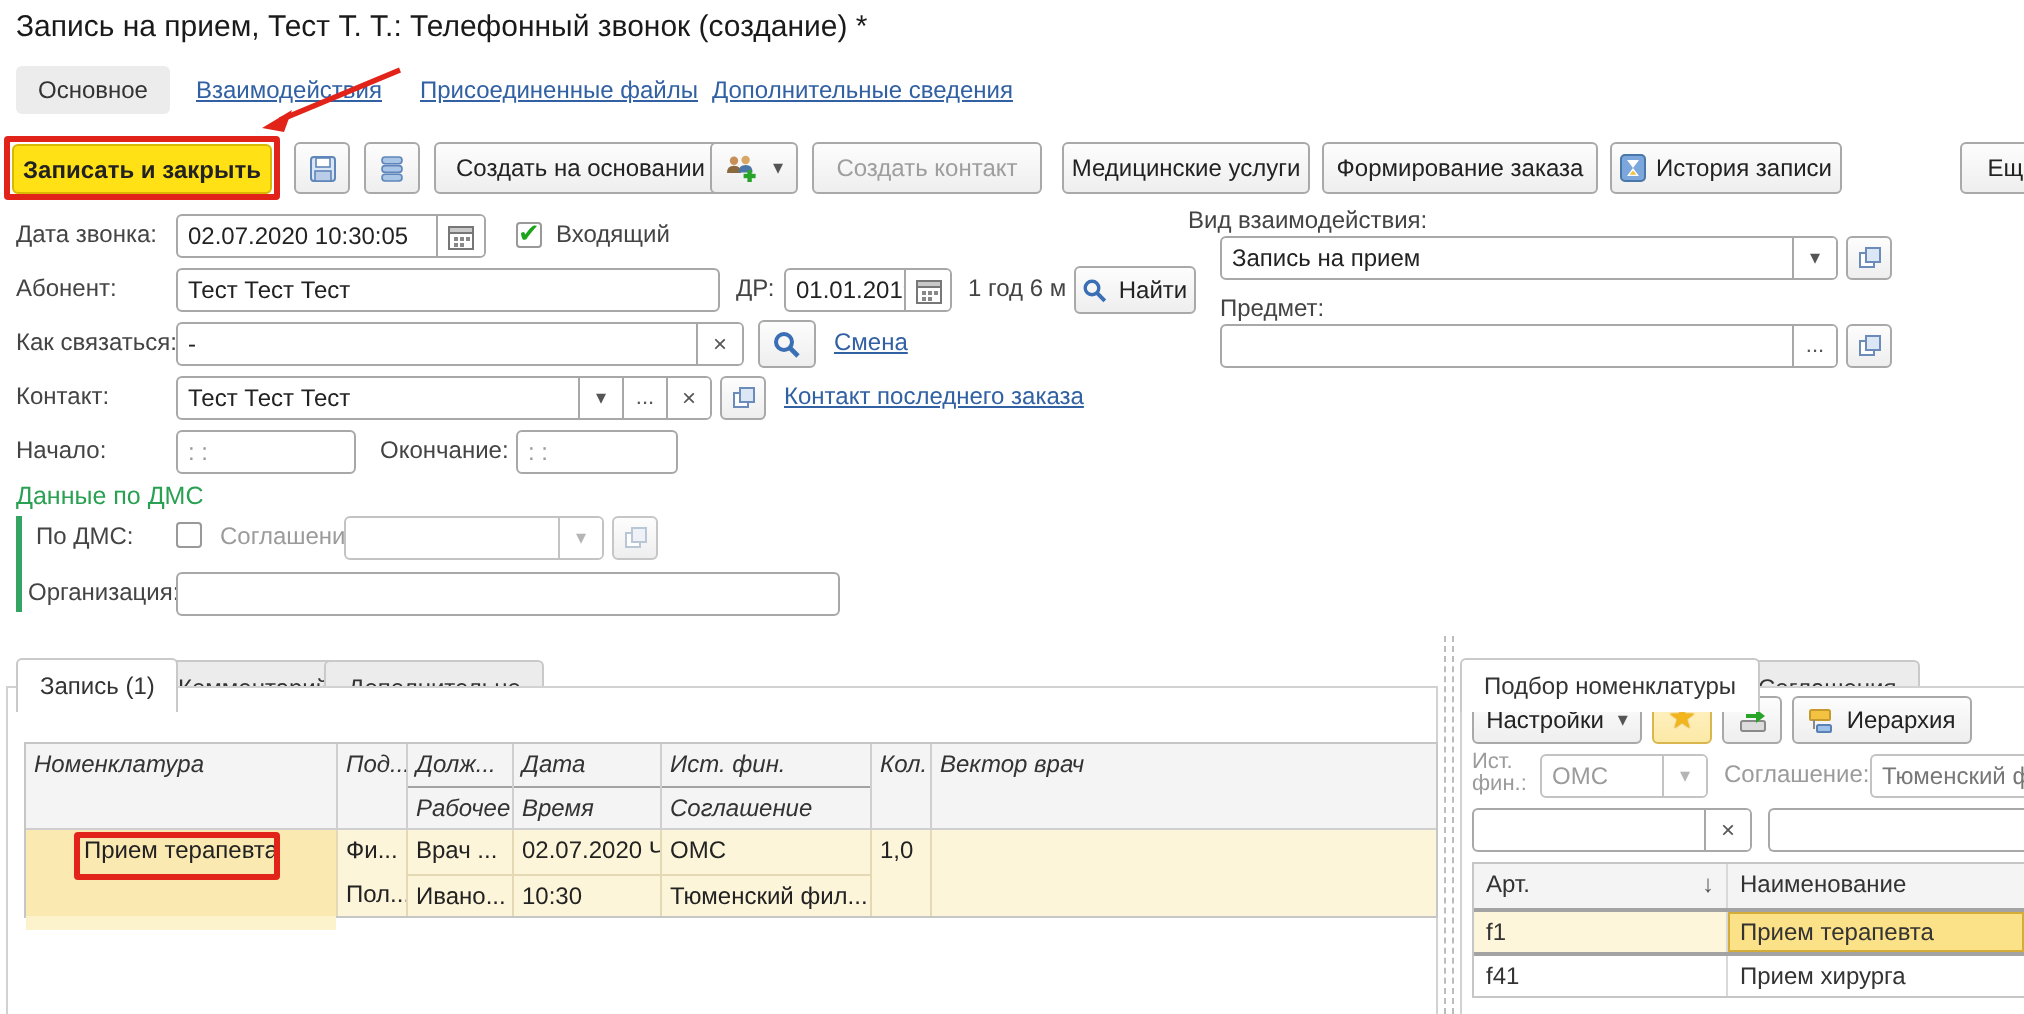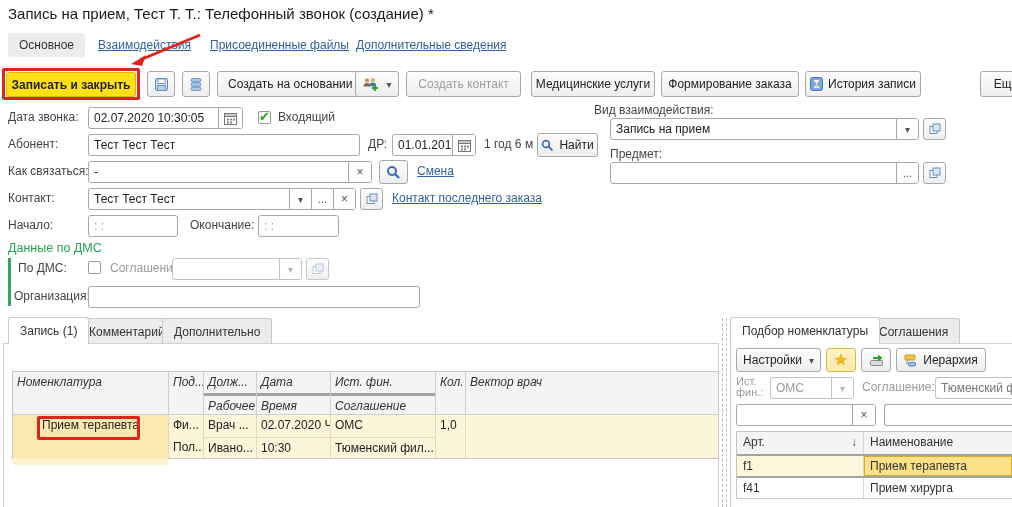--- a/index.html
+++ b/index.html
@@ -27,31 +27,31 @@
   .field.dis .seg { border-left-color:#c3c3c3; color:#b5b5b5; }
   .sqbtn { position:absolute; display:flex; align-items:center; justify-content:center;
            border:1px solid #a9a9a9; border-radius:3px; background:linear-gradient(#fdfdfd,#eeeeee); cursor:pointer; }
   .sqbtn.dis { border-color:#c6c6c6; }
   .navtab-active { position:absolute; background:#ececec; border-radius:3px; padding:5px 11px; color:#333; cursor:pointer; }
   .checkbox { position:absolute; width:13px; height:13px; background:#fff; border:1px solid #999; border-radius:2px;
               display:flex; align-items:center; justify-content:center; cursor:pointer; }
   .checkbox .ck { color:#1ca51c; font-size:13px; line-height:10px; margin-top:-2px; }
   .grn { color:#2aa152; }
   .tab { position:absolute; height:26px; display:flex; align-items:center; padding:0 11px;
-         border:1px solid #c9c9c9; border-bottom:none; border-radius:3px 3px 0 0; background:#ececec; cursor:pointer; }
+         border:1px solid #c9c9c9; border-bottom:none; border-radius:3px 3px 0 0; background:#ececec; cursor:pointer;margin-top:12px; }
   .tab.active { background:#fff; z-index:3; height:27px; }
   .panel { position:absolute; border:1px solid #d2d2d2; background:#fff; }
   .anno { position:absolute; border:3px solid #e2231a; border-radius:2px; pointer-events:none; z-index:9; }
   
   .rtable { position:absolute; left:12px; top:371px; width:707px; border:1px solid #c6c6c6; }
   .hrow { display:flex; background:#f4f4f4; height:42px; }
   .hcol { border-right:1px solid #cfcfcf; font-size:12px; color:#333; position:relative; }
   .hcol:last-child { border-right:none; }
   .hcell { height:21px; padding:3px 4px 0 4px; white-space:nowrap; overflow:hidden;font-style:italic; }
-  .hcell.split { border-top:3px solid #a3a3a3; }
+  .hcell.split { border-top:1px solid #a3a3a3; }
   .drow { display:flex; height:44px; background:#fdf5d9; border-top:1px solid #cfcfcf; }
   .dcol { border-right:1px solid #e4d9b4; position:relative; font-size:12px; }
   .dcol:last-child { border-right:none; }
   .dcell { height:22px; padding:3px 4px 0 4px; white-space:nowrap; overflow:hidden; color:#222; }
   .dcell.split { border-top:1px solid #e4d9b4; }
   
   .ptable { position:absolute; left:736px; top:431px; width:276px; border:1px solid #c6c6c6; border-right:none; }
   .prow { display:flex; height:22px; border-top:2px solid #a3a3a3; background:#fff; }
   .prow.head { background:#f4f4f4; border-top:none; }
   .pc { padding:3px 6px 0 6px; white-space:nowrap; overflow:hidden; font-size:12px; }

